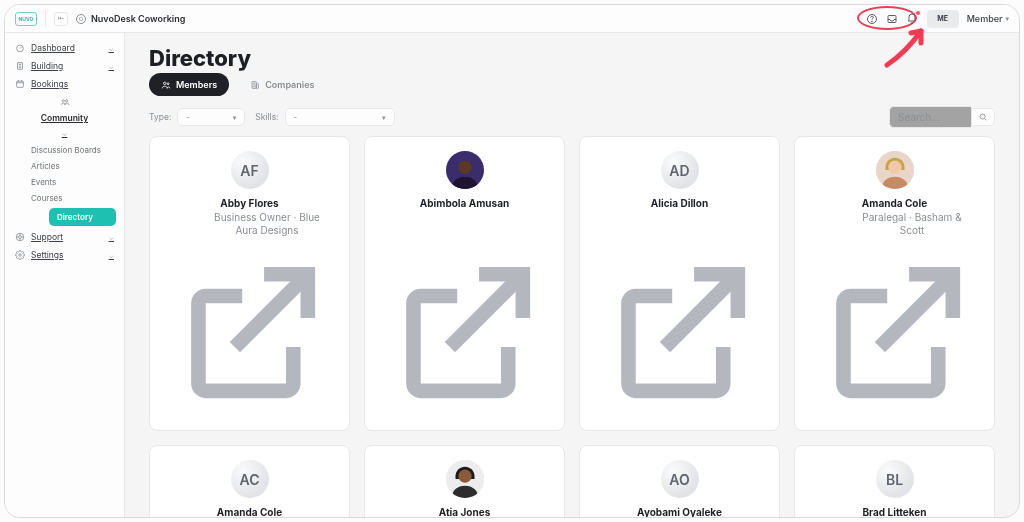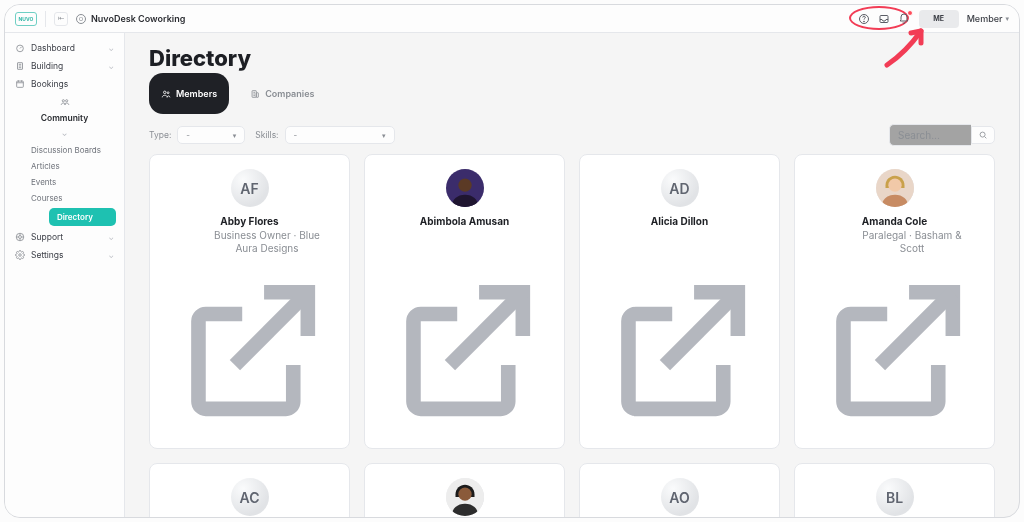--- a/index.html
+++ b/index.html
@@ -55,21 +55,21 @@
   .top-ico svg{width:12px;height:12px;display:block;}
   .bell-wrap{position:relative;}
   .bell-dot{position:absolute;top:-2px;right:-2px;width:6px;height:6px;border-radius:50%;background:#FF4D5B;border:1px solid #fff;}
   .annot-ring{
     position:absolute;
     left:-8px;top:-6px;
     width:60px;height:24px;
     border:2.5px solid #F23C55;border-radius:50%;
     pointer-events:none;
   }
-  .me-badge{width:40px;height:18px;border-radius:4px;background:#E9EAEC;display:flex;align-items:center;justify-content:center;font-size:7px;font-weight:700;color:#3B3E45;}
+  .me-badge{width:32px;height:18px;border-radius:4px;background:#E9EAEC;display:flex;align-items:center;justify-content:center;font-size:7px;font-weight:700;color:#3B3E45;}
   .role-dd{display:flex;align-items:center;gap:3px;font-size:9px;color:#3B3E45;font-weight:500;}
   .chev{font-size:7px;color:var(--muted);}
 
   
   .annot-arrow{
     position:absolute;
     right:88px;top:18px;
     width:50px;height:46px;
     pointer-events:none;
     z-index:50;
@@ -82,39 +82,40 @@
     width:120px;flex:0 0 120px;
     background:#FDFDFD;
     border-right:1px solid var(--border);
     padding:6px 0 8px;
     font-size:8.5px;color:#3E4149;
   }
   .side-item{
     display:flex;align-items:center;gap:6px;
     padding:4px 10px;
     cursor:pointer;
+    text-decoration:underline;
   }
   .side-item .ico{width:10px;height:10px;display:flex;align-items:center;justify-content:center;color:var(--muted);}
   .side-item .ico svg{width:10px;height:10px;display:block;}
   .side-item .lbl{flex:1;white-space:nowrap;overflow:hidden;text-overflow:ellipsis;}
   .side-item .caret{font-size:7px;color:#B7BAC0;}
   .side-item.active{font-weight:600;color:#2B2D32;flex-direction:column;}
   .side-sub{padding-left:26px;font-size:8px;color:#6E727A;}
   .side-sub-item{padding:3px 10px 3px 0;cursor:pointer;}
   .side-sub-item.sel{
     margin:2px 8px 2px 18px;padding:4px 8px;
     background:var(--teal);color:#fff;border-radius:5px;font-weight:600;
   }
 
   
   .main{flex:1;overflow:auto;padding:12px 24px 20px;}
   .page-title{font-size:22px;font-weight:800;color:#1D1F24;margin:0 0 2px;}
   .page-sub{font-size:9px;color:var(--muted);margin:0 0 10px;}
   .tabs{display:flex;gap:8px;margin-bottom:10px;}
-  .tab{display:flex;align-items:center;gap:5px;padding:14px 12px;border-radius:14px;font-size:9px;font-weight:600;cursor:pointer;}
+  .tab{display:flex;align-items:center;gap:5px;padding:5px 12px;border-radius:14px;font-size:9px;font-weight:600;cursor:pointer;}
   .tab .t-ico{width:10px;height:10px;display:flex;align-items:center;justify-content:center;}
   .tab.on{background:var(--black);color:#fff;}
   .tab.off{background:transparent;color:var(--muted);border:1px solid transparent;}
   .filter-row{display:flex;align-items:center;gap:10px;margin-bottom:8px;}
   .filter-group{display:flex;align-items:center;gap:6px;font-size:8.5px;color:var(--muted);}
   .pseudo-select{display:flex;align-items:center;gap:6px;background:#FDFDFD;border:1px solid var(--border);border-radius:5px;padding:3px 8px;min-width:68px;justify-content:space-between;font-size:8px;color:var(--muted);}
   .filter-spacer{flex:1;}
   .search-wrap{display:flex;align-items:center;gap:0;}
   .search-input{background:#a3a3a3;border:1px solid var(--border);border-right:none;border-radius:5px 0 0 5px;padding:4px 8px;font-size:10px;color:#3E4149;width:82px;outline:none;}
   .search-input::placeholder{color:var(--muted);}

